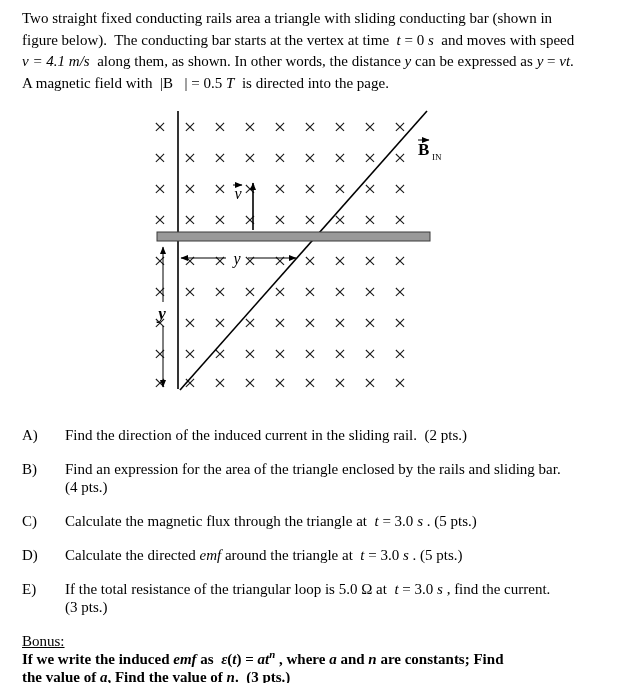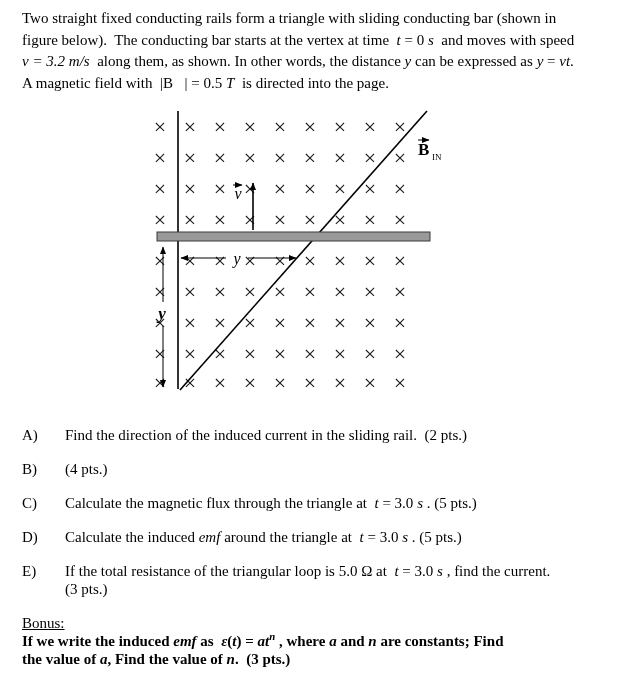--- a/index.html
+++ b/index.html
@@ -37,23 +37,23 @@
   .dim  { stroke: #000; stroke-width: 1; }
   .lbl  { font-size: 16px; font-style: italic; font-family: "Liberation Serif", serif; fill: #000; }
   .lbl-b{ font-size: 17px; font-style: normal; font-weight: bold; }
   .lbl-big { font-size: 17px; font-weight: bold; }
   .sublbl { font-size: 9px; fill: #000; font-family: "Liberation Serif", serif; }
 </style>
 </head>
 <body>
 
 <div class="intro">
-  <div class="tline"><span>Two straight fixed conducting rails form a triangle with sliding conducting bar (shown in</span></div>
+  <div class="tline"><span>Two straight fixed conducting rails area a triangle with sliding conducting bar (shown in</span></div>
   <div class="tline"><span>figure below).  The conducting bar starts at the vertex at time  </span><span class="it">t</span><span> = 0 </span><span class="it">s</span><span>  and moves with speed</span></div>
-  <div class="tline"><span class="it">v</span><span class="it"> = 3.2 </span><span class="it">m/s</span><span>  along them, as shown. In other words, the distance </span><span class="it">y</span><span> can be expressed as </span><span class="it">y</span><span> = </span><span class="it">vt</span><span>.</span></div>
+  <div class="tline"><span class="it">v</span><span class="it"> = 4.1 </span><span class="it">m/s</span><span>  along them, as shown. In other words, the distance </span><span class="it">y</span><span> can be expressed as </span><span class="it">y</span><span> = </span><span class="it">vt</span><span>.</span></div>
   <div class="tline"><span>A magnetic field with  </span><span>|B⃗| = 0.5 </span><span class="it">T</span><span>  is directed into the page.</span></div>
 </div>
 
 <div class="figure-wrap">
   <svg width="302" height="294" viewBox="0 0 302 294">
     <defs>
       <marker id="ah" markerUnits="userSpaceOnUse" markerWidth="9" markerHeight="8" refX="7" refY="3" orient="auto">
         <path d="M0,0 L7.5,3 L0,6 Z" fill="#000"></path>
       </marker>
     </defs>
@@ -172,35 +172,36 @@
   <div class="question">
     <div class="q-letter">A)</div>
     <div class="q-text">
       <div class="tline"><span>Find the direction of the induced current in the sliding rail.  (2 pts.)</span></div>
     </div>
   </div>
 
   <div class="question">
     <div class="q-letter">B)</div>
     <div class="q-text">
+      <div class="tline"><span>Find an expression for the area of the triangle enclosed by the rails and sliding bar.</span></div>
       <div class="tline"><span>(4 pts.)</span></div>
     </div>
   </div>
 
   <div class="question">
     <div class="q-letter">C)</div>
     <div class="q-text">
       <div class="tline"><span>Calculate the magnetic flux through the triangle at  </span><span class="it">t</span><span> = 3.0 </span><span class="it">s</span><span> . (5 pts.)</span></div>
     </div>
   </div>
 
   <div class="question">
     <div class="q-letter">D)</div>
     <div class="q-text">
-      <div class="tline"><span>Calculate the induced </span><span class="it">emf</span><span> around the triangle at  </span><span class="it">t</span><span> = 3.0 </span><span class="it">s</span><span> . (5 pts.)</span></div>
+      <div class="tline"><span>Calculate the directed </span><span class="it">emf</span><span> around the triangle at  </span><span class="it">t</span><span> = 3.0 </span><span class="it">s</span><span> . (5 pts.)</span></div>
     </div>
   </div>
 
   <div class="question">
     <div class="q-letter">E)</div>
     <div class="q-text">
       <div class="tline"><span>If the total resistance of the triangular loop is 5.0 Ω at  </span><span class="it">t</span><span> = 3.0 </span><span class="it">s</span><span> , find the current.</span></div>
       <div class="tline"><span>(3 pts.)</span></div>
     </div>
   </div>

